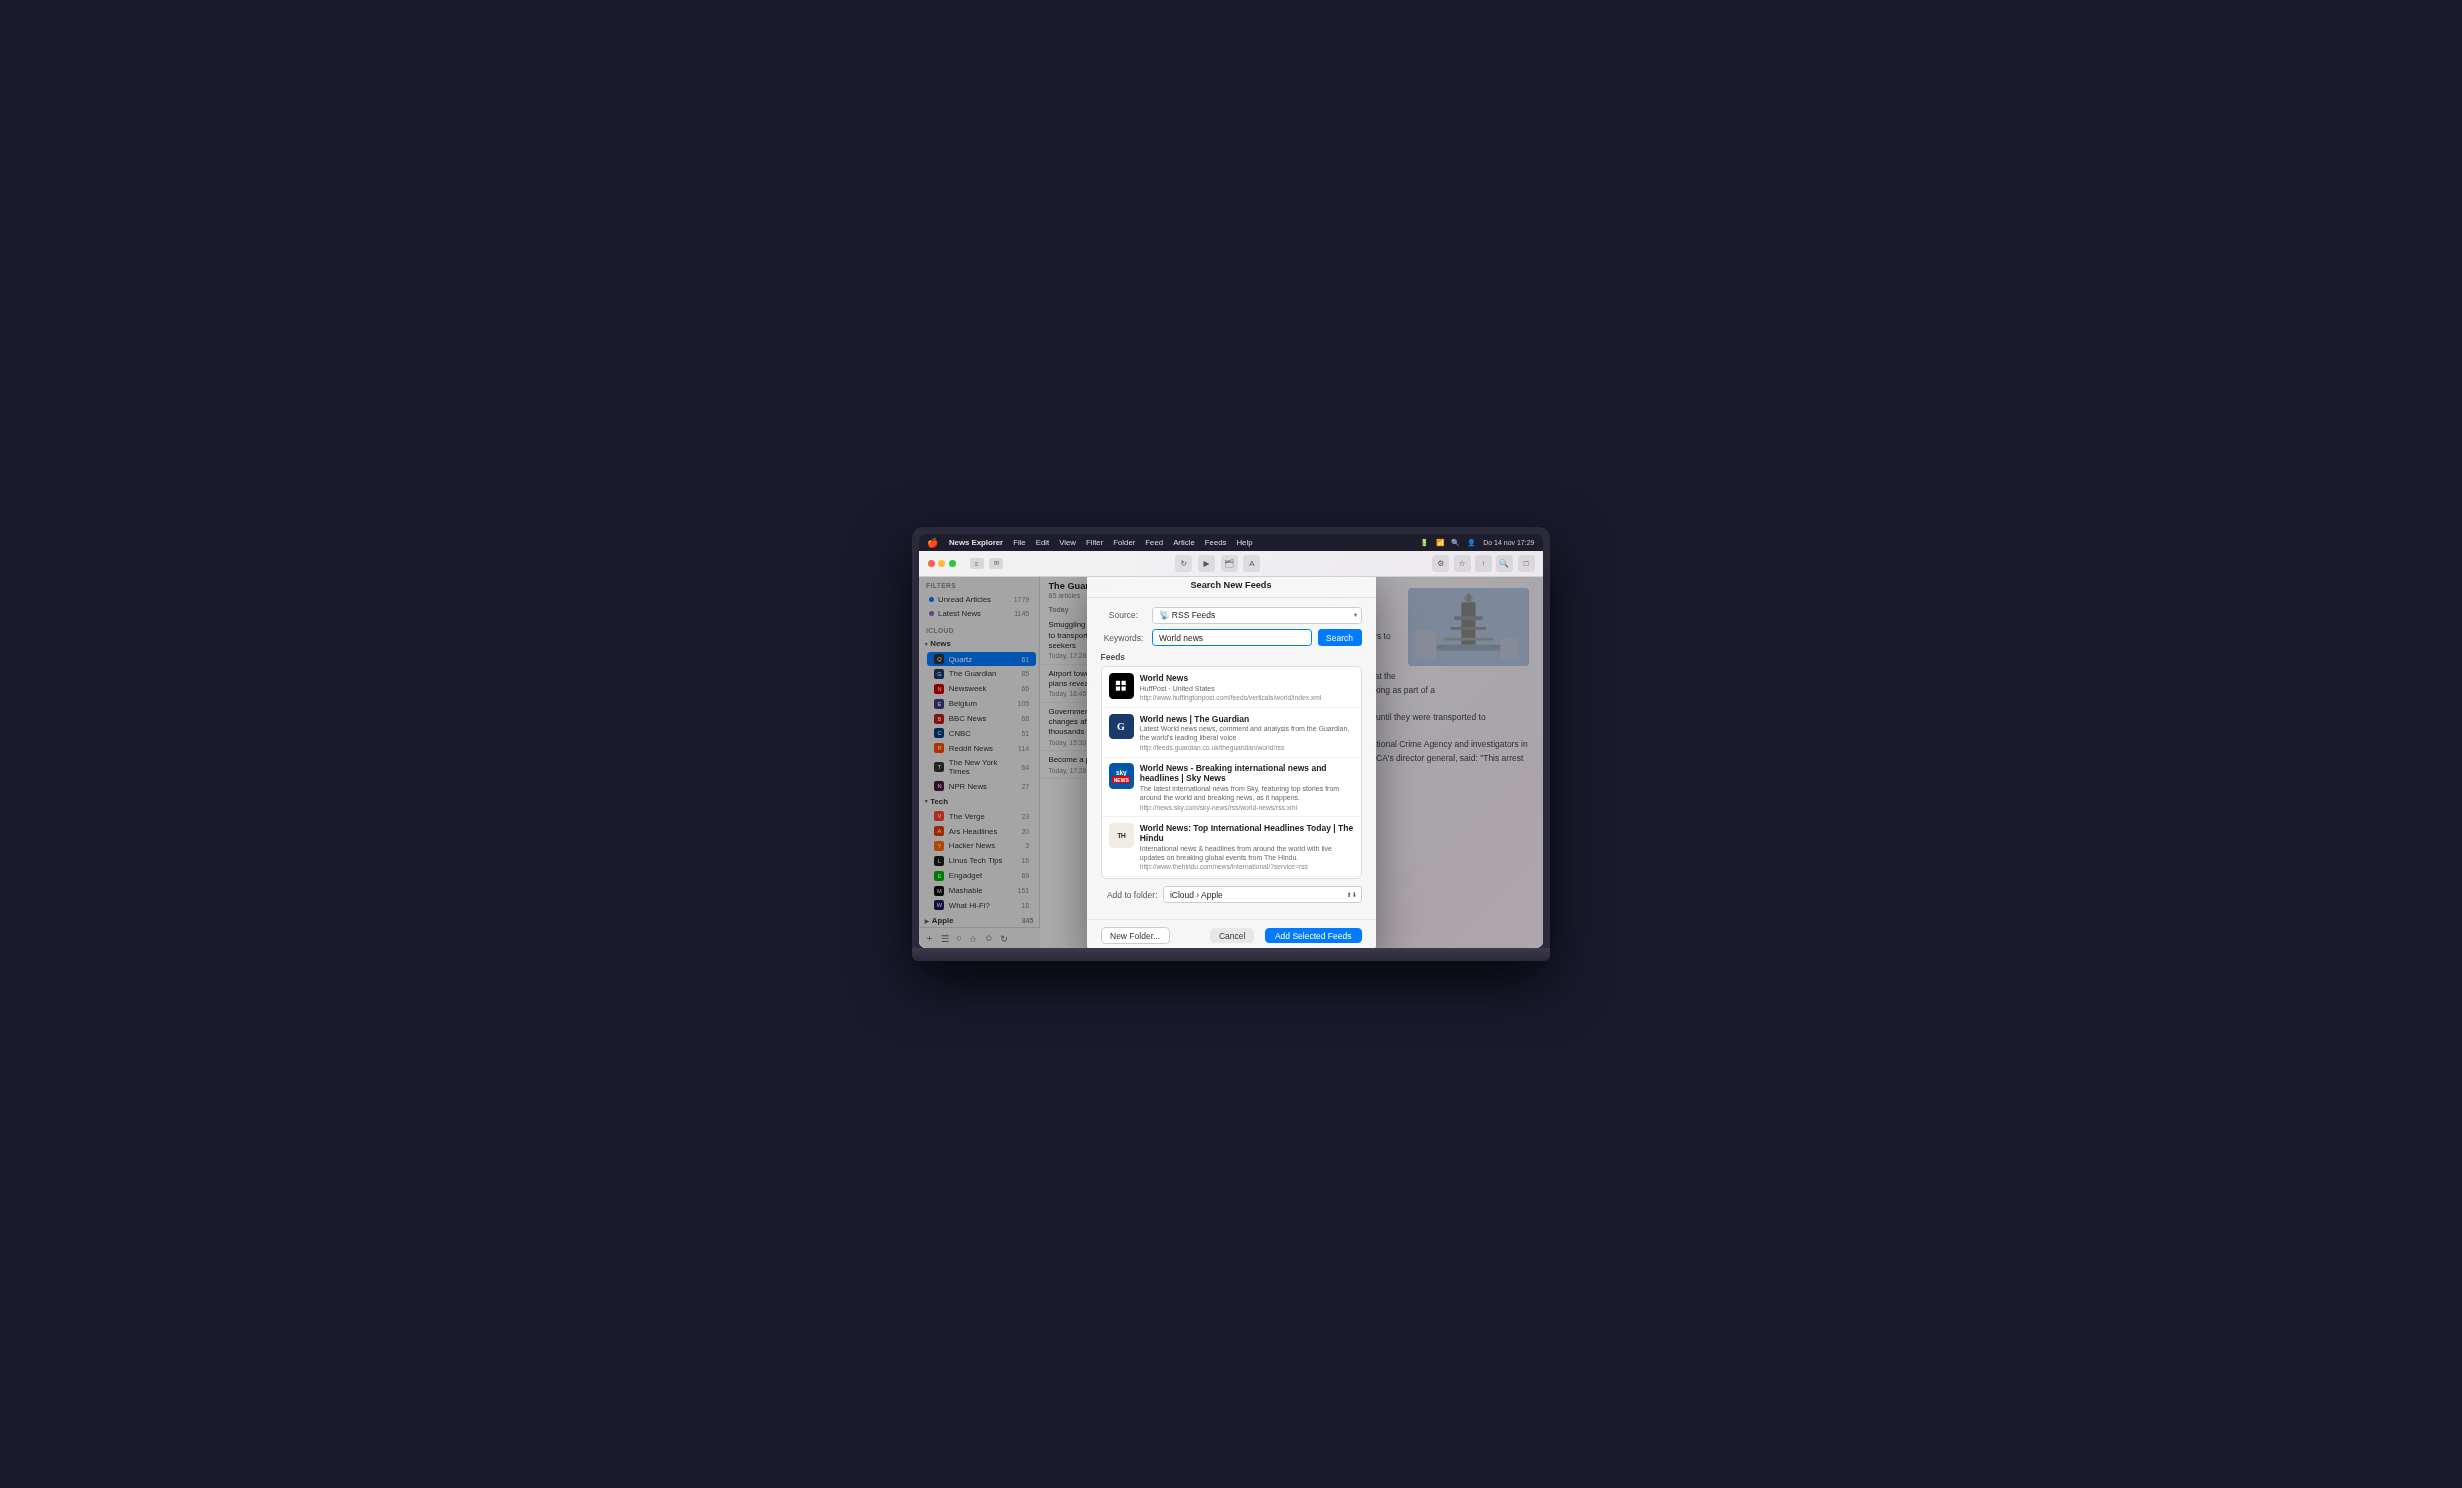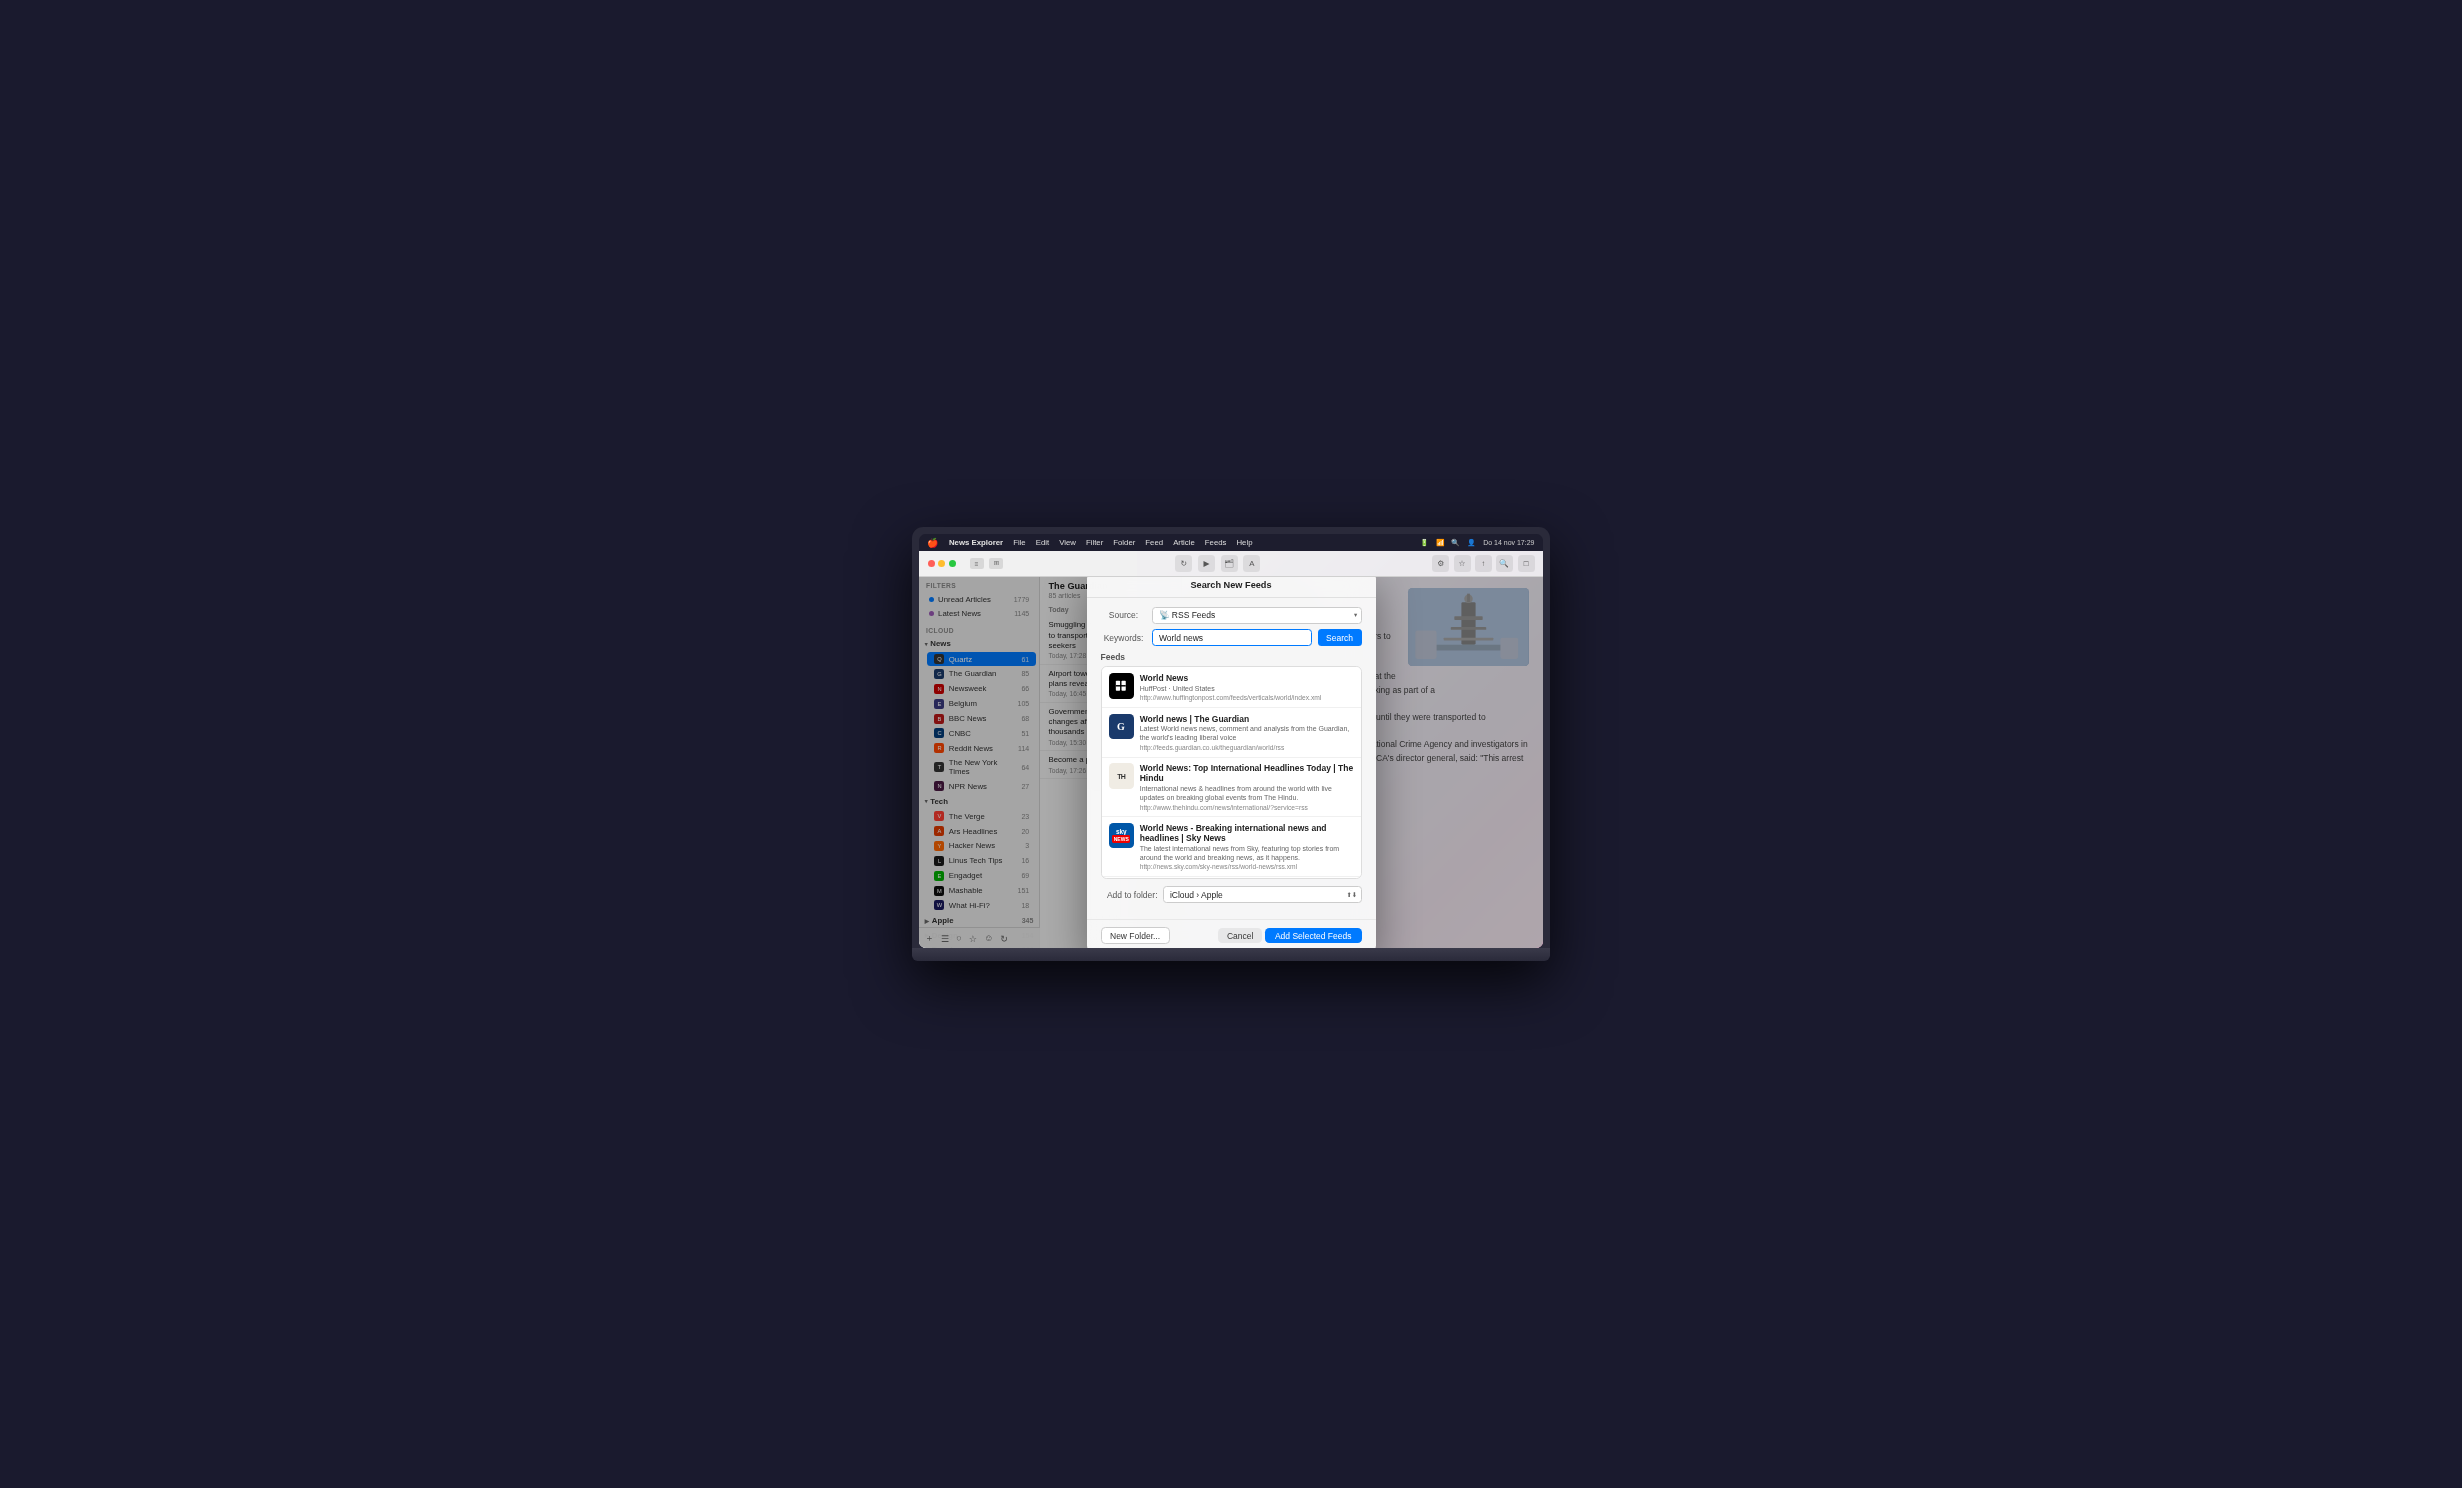--- a/index.html
+++ b/index.html
@@ -397,21 +397,21 @@
     }
 
     .modal-footer {
       display: flex;
       justify-content: space-between;
       align-items: center;
       padding: 7px 14px 10px;
       border-top: 0.7px solid #e8e8e8;
     }
     .modal-footer-left { display: flex; gap: 5.7px; }
-    .modal-footer-right { display: flex; gap: 3px; }
+    .modal-footer-right { display: flex; gap: 11px; }
 
     .btn-outline {
       background: white;
       color: #333;
       border: 0.7px solid #ccc;
       border-radius: 4.3px;
       padding: 2.8px 8.5px;
       font-size: 8.5px;
       cursor: pointer;
     }
@@ -793,37 +793,37 @@
                     </svg>
                   </div>
                   <div class="feed-info">
                     <div class="feed-name">World news | The Guardian</div>
                     <div class="feed-description">Latest World news news, comment and analysis from the Guardian, the world's leading liberal voice</div>
                     <div class="feed-url">http://feeds.guardian.co.uk/theguardian/world/rss</div>
                   </div>
                 </div>
 
                 <div class="feed-item">
-                  <div class="feed-icon feed-icon-hindu" style="background:#f0ece4; color:#333; font-size:7px; font-weight:900; letter-spacing:-0.7px;">TH</div>
-                  <div class="feed-info">
-                    <div class="feed-name">World News: Top International Headlines Today | The Hindu</div>
-                    <div class="feed-description">International news &amp; headlines from around the world with live updates on breaking global events from The Hindu.</div>
-                    <div class="feed-url">http://www.thehindu.com/news/international/?service=rss</div>
-                  </div>
-                </div>
-
-                <div class="feed-item">
                   <div class="feed-icon feed-icon-sky" style="background:#0057a8; padding:1.4px; display:flex; flex-direction:column; align-items:center; justify-content:center;">
                     <span style="font-size:6.4px; color:white; font-weight:700; letter-spacing:0;">sky</span>
                     <span style="font-size:5px; color:white; background:#e00; padding:0.7px 1.4px; border-radius:1.4px; font-weight:700;">NEWS</span>
                   </div>
                   <div class="feed-info">
                     <div class="feed-name">World News - Breaking international news and headlines | Sky News</div>
                     <div class="feed-description">The latest international news from Sky, featuring top stories from around the world and breaking news, as it happens.</div>
                     <div class="feed-url">http://news.sky.com/sky-news/rss/world-news/rss.xml</div>
+                  </div>
+                </div>
+
+                <div class="feed-item">
+                  <div class="feed-icon feed-icon-hindu" style="background:#f0ece4; color:#333; font-size:7px; font-weight:900; letter-spacing:-0.7px;">TH</div>
+                  <div class="feed-info">
+                    <div class="feed-name">World News: Top International Headlines Today | The Hindu</div>
+                    <div class="feed-description">International news &amp; headlines from around the world with live updates on breaking global events from The Hindu.</div>
+                    <div class="feed-url">http://www.thehindu.com/news/international/?service=rss</div>
                   </div>
                 </div>
 
                 <div class="feed-item">
                   <div class="feed-icon feed-icon-reddit" style="background:#ff4500;">
                     <svg width="18.4" height="18.4" viewBox="0 0 26 26">
                       <circle cx="13" cy="13" r="13" fill="#ff4500"></circle>
                       <circle cx="13" cy="13" r="9" fill="white"></circle>
                       <circle cx="10" cy="12" r="1.5" fill="#ff4500"></circle>
                       <circle cx="16" cy="12" r="1.5" fill="#ff4500"></circle>

